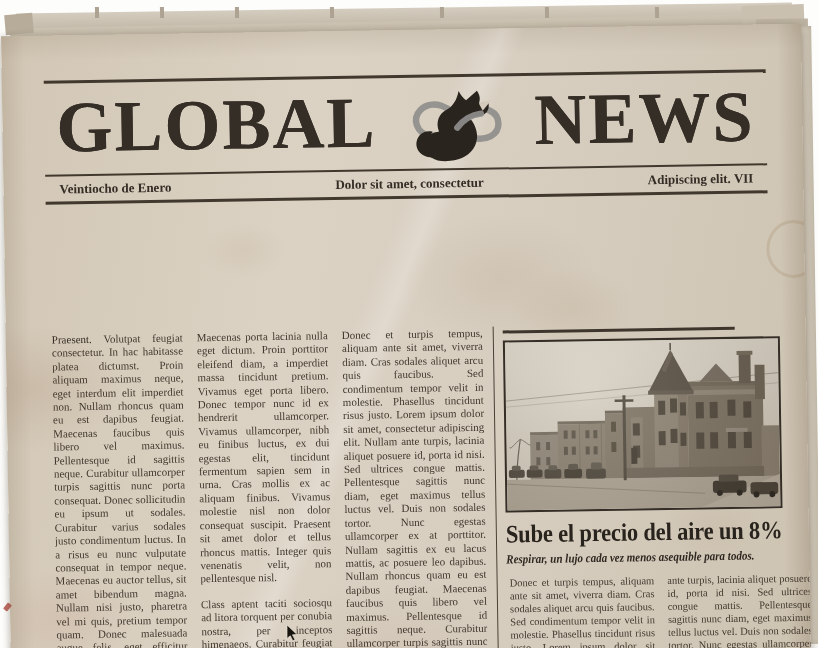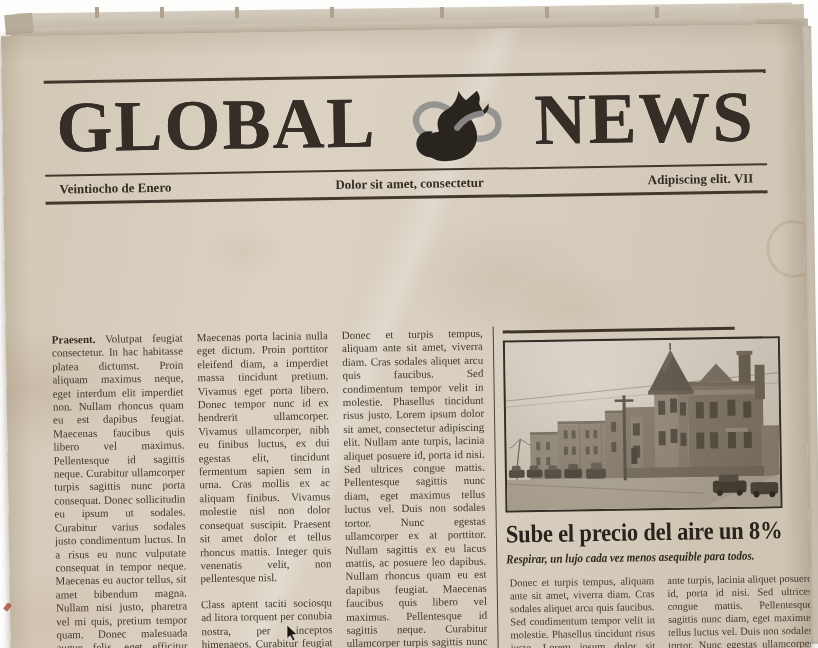--- a/index.html
+++ b/index.html
@@ -73,21 +73,21 @@
   .body{
     position:absolute;left:46px;right:22px;top:298px;bottom:-12px;
     display:flex;align-items:stretch;
   }
   .col{
     width:131px;flex:0 0 131px;margin-right:14px;
     font-size:11px;line-height:1.22;text-align:justify;color:#41382e;
     overflow:hidden;
   }
   .col3{flex:0 0 141px;width:141px;margin-right:10px;}
-  .lead{font-weight:bold;color:#342c24;}
+  .lead{font-weight:normal;color:#342c24;}
   .col p{margin:0 0 12px 0;}
   .vdivider{flex:0 0 1px;width:1px;background:#4a4136;margin-right:9px;}
   
   .feature{flex:1 1 auto;position:relative;padding-top:4px;}
   .feature-rule{width:232px;height:3px;background:#3e362c;}
   .photo-frame{
     margin-top:7px;width:277px;height:172px;border:2px solid #352e26;
     background:#c9c3b6;position:relative;overflow:hidden;
   }
   .photo-frame svg{display:block;width:100%;height:100%;}

